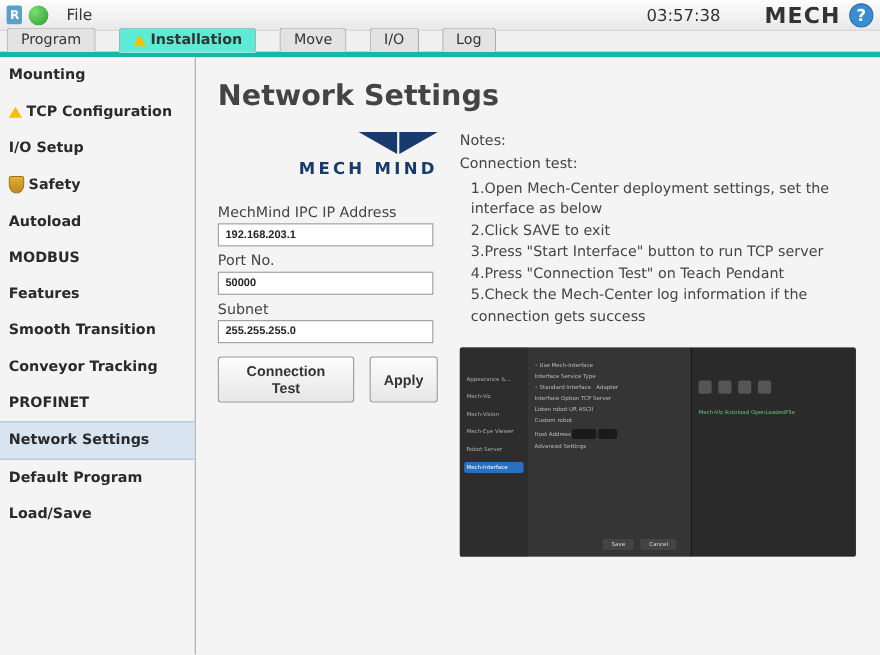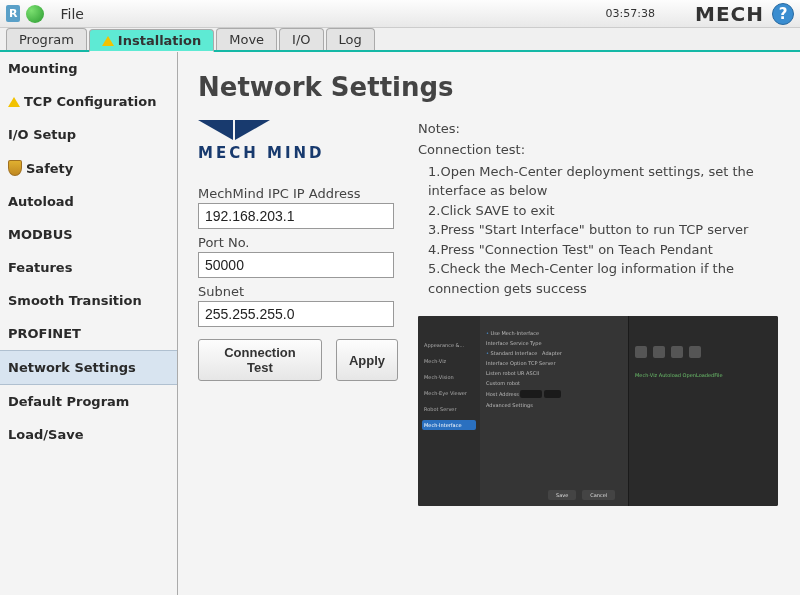--- a/index.html
+++ b/index.html
@@ -39,42 +39,43 @@
       border-radius: 50%;
       background: radial-gradient(circle at 30% 30%, #7be070, #2a9a30);
       margin-right: 10px;
     }
     .file-menu {
       font-size: 14px;
       color: #333;
       padding: 2px 6px;
     }
     .spacer { flex: 1; }
-    .clock { font-size: 11px; margin-right: 40px; color: #333; }
+    .clock { font-size: 15px; margin-right: 40px; color: #333; }
     .cccc { font-size: 20px; font-weight: bold; letter-spacing: 1px; margin-right: 8px; }
     .help-icon {
       width: 22px; height: 22px;
       border-radius: 50%;
       background: #3a8dd0;
       color: #fff;
       display: flex;
       align-items: center;
       justify-content: center;
       font-weight: bold;
       font-size: 15px;
       border: 1px solid #2a6aa0;
     }
     
     .tabbar {
       display: flex;
       height: 24px;
       background: #f0f0f0;
       padding-left: 6px;
-      border-bottom: 2px solid #14b8a6;
-      align-items: flex-start;
+      border-bottom: 5px solid #14b8a6;
+      align-items: flex-end;
+      gap: 19px;
     }
     .tab {
       padding: 3px 12px;
       background: #e3e3e3;
       border: 1px solid #aaa;
       border-bottom: none;
       border-radius: 4px 4px 0 0;
       margin-right: 2px;
       font-size: 13px;
       color: #333;
@@ -147,21 +148,21 @@
       display: flex;
       gap: 20px;
     }
     .form-col {
       width: 200px;
     }
     .logo-block {
       margin-bottom: 24px;
       display: flex;
       flex-direction: column;
-      align-items: flex-start;
+      align-items: flex-end;
     }
     .mm-triangles {
       display: flex;
       gap: 2px;
       margin-bottom: 4px;
     }
     .mm-tri-l {
       width: 0; height: 0;
       border-left: 35px solid transparent;
       border-top: 20px solid #183a6e;
@@ -179,24 +180,25 @@
     }
     .field-label {
       font-size: 13px;
       color: #444;
       margin-bottom: 2px;
       margin-top: 6px;
     }
     .text-input {
       width: 196px;
       padding: 4px 6px;
-      font-size: 14px;
+      font-size: 10px;
       border: 1px solid #999;
       background: #fff;
       color: #222;
+      font-weight: bold;
     }
     .btn-row {
       display: flex;
       gap: 14px;
       margin-top: 12px;
     }
     .btn {
       padding: 5px 12px;
       background: linear-gradient(#fdfdfd, #e6e6e6);
       border: 1px solid #999;
@@ -354,20 +356,23 @@
       <span>Autoload</span>
     </div>
     <div class="side-item">
       <span>MODBUS</span>
     </div>
     <div class="side-item">
       <span>Features</span>
     </div>
     <div class="side-item">
       <span>Smooth Transition</span>
+    </div>
+    <div class="side-item">
+      <span>Conveyor Tracking</span>
     </div>
     <div class="side-item">
       <span>PROFINET</span>
     </div>
     <div class="side-item selected">
       <span>Network Settings</span>
     </div>
     <div class="side-item">
       <span>Default Program</span>
     </div>

